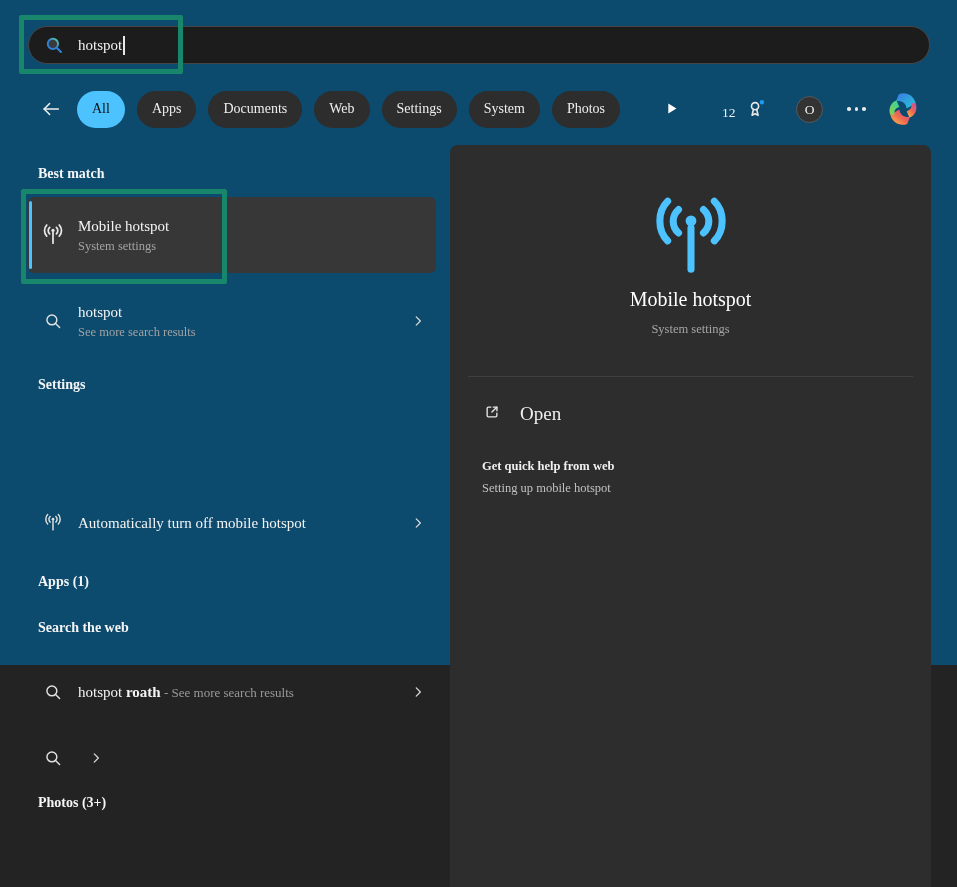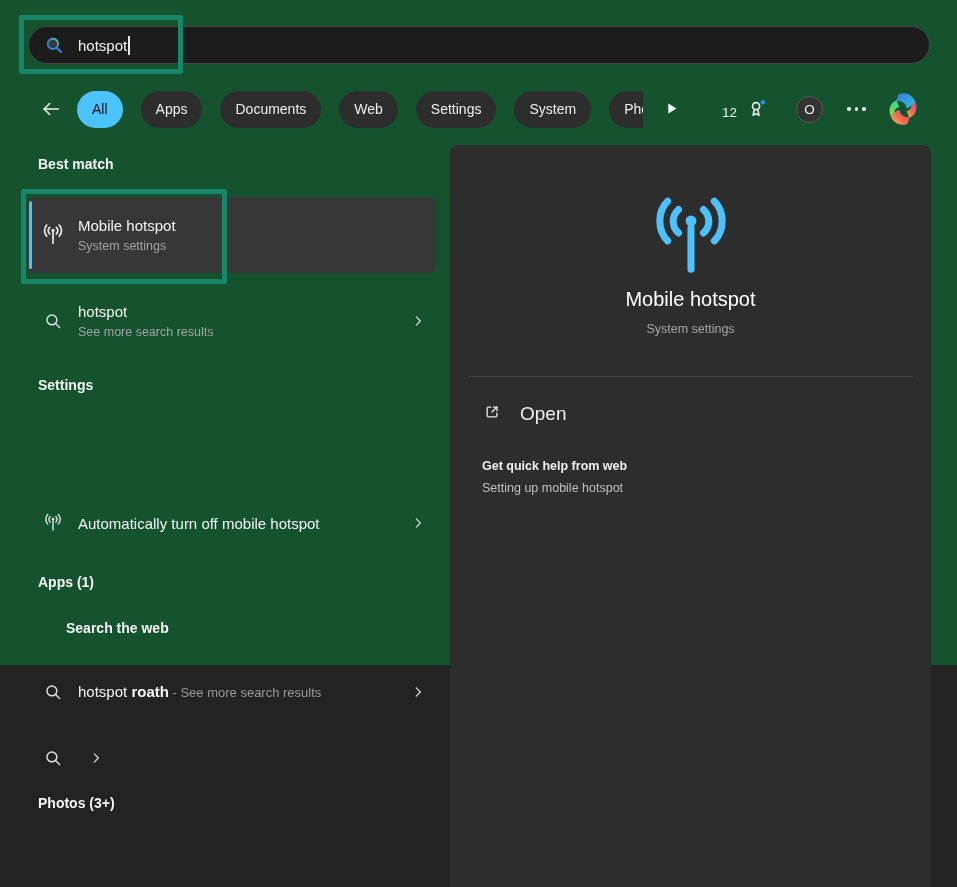--- a/index.html
+++ b/index.html
@@ -1,37 +1,37 @@
 <!DOCTYPE html>
 <html><head>
 <meta charset="utf-8">
 <style>
   * { margin:0; padding:0; box-sizing:border-box; }
   html,body { width:957px; height:887px; overflow:hidden; }
   body { font-family:"Liberation Sans", sans-serif; background:#232323; color:#f2f2f2; }
-  .screen { position:relative; width:957px; height:665px; background:#14532d; }
+  .screen { position:relative; width:957px; height:665px; background:#0c4a6e;font-family:Liberation Serif, serif; }
 
   
   .search-box { position:absolute; left:28px; top:26px; width:902px; height:38px;
     background:#1c1c1c; border:1px solid #454545; border-radius:19px;
     display:flex; align-items:center; padding:0 14px; }
   .search-box .s-icon { margin-left:2px; margin-right:14px; display:flex; }
   .search-text { font-size:15px; color:#f2f2f2; }
   .caret { display:inline-block; width:1.5px; height:19px; background:#e8e8e8; vertical-align:middle; margin-left:1px; }
 
   
   .anno { position:absolute; border:5px solid #17866b; border-radius:2px; pointer-events:none; z-index:50; }
   .anno-search { left:19px; top:15px; width:164px; height:59px; }
   .anno-best { left:21px; top:189px; width:206px; height:95px; }
 
   
   .filter-bar { position:absolute; left:0; top:90px; width:957px; height:38px; }
   .back-btn { position:absolute; left:40px; top:8px; display:flex; }
   .pill-viewport { position:absolute; left:77px; top:0; width:566px; height:38px; overflow:hidden; }
-  .pill-row { display:flex; gap:18px; height:38px; align-items:center; white-space:nowrap; }
+  .pill-row { display:flex; gap:12px; height:38px; align-items:center; white-space:nowrap; }
   .pill { height:37px; border-radius:18.5px; background:#2d2d2d; color:#eeeeee;
     display:flex; align-items:center; padding:0 15px; font-size:14px; flex:0 0 auto; }
   .pill.selected { background:#4cc2ff; color:#111111; }
   .play-btn { position:absolute; left:663px; top:10px; display:flex; }
   .rewards { position:absolute; left:722px; top:9px; display:flex; align-items:center; gap:9px; }
   .rewards-count { font-size:13.5px; color:#f0f0f0; }
   .avatar { position:absolute; left:796px; top:6px; width:27px; height:27px; border-radius:50%;
     background:#333333; border:1px solid #5a5a5a; display:flex; align-items:center; justify-content:center;
     font-size:13.5px; color:#f0f0f0; }
   .more-dots { position:absolute; left:847px; top:17px; display:flex; gap:4px; }
@@ -160,21 +160,21 @@
             <stop offset="1" stop-color="#2bd4a4"></stop>
         </linearGradient>
       </defs>
       <path d="M12 2c7-2.5 14 1 16 8.5l-8.5 5C18.5 10 15 8 9.5 8.5z" fill="url(#cpA)"></path>
       <path d="M20 30c-7 2.5-14-1-16-8.5l8.5-5c1 5.5 4.5 7.5 10 7z" fill="url(#cpB)"></path>
       <path d="M4 21.5C2 16 4.5 9.5 10 8l2.5 6c-3.5 1-5 3.5-4.5 7.5z" fill="url(#cpC)"></path>
       <path d="M28 10.5c2 5.5-.5 12-6 13.5l-2.5-6c3.5-1 5-3.5 4.5-7.5z" fill="url(#cpB)"></path>
     </svg>
   </div>
 
-  <div class="sec-header" style="top:156px;">Best match</div>
+  <div class="sec-header" style="top:166px;">Best match</div>
 
   <div class="result-row best-row">
     <div class="accent-bar"></div>
     <span class="row-icon">
       <svg width="26" height="26" viewBox="0 0 24 24" fill="none" stroke="#e8e8e8" stroke-width="1.6" stroke-linecap="round">
         <circle cx="12" cy="7.8" r="1.5" fill="#e8e8e8" stroke="none"></circle>
         <line x1="12" y1="9.6" x2="12" y2="19.5"></line>
         <path d="M8.9 4.9C7.1 6.5 7.1 9.4 8.9 11"></path>
           <path d="M15.1 4.9c1.8 1.6 1.8 4.5 0 6.1"></path>
         <path d="M6.2 2.8C3.5 5.4 3.5 10.5 6.2 13.1"></path>
@@ -224,21 +224,21 @@
       <div class="wrap-title" style="max-width:250px;">Automatically turn off mobile hotspot</div>
     </span>
     <span class="row-chevron">
       <svg width="14" height="14" viewBox="0 0 24 24" fill="none" stroke="#d9d9d9" stroke-width="2.2" stroke-linecap="round" stroke-linejoin="round">
           <path d="M9 5l7 7-7 7"></path>
         </svg>
     </span>
   </div>
 
   <div class="sec-header" style="top:574px;">Apps (1)</div>
-  <div class="sec-header" style="top:620px;margin-left:28px;">Search the web</div>
+  <div class="sec-header" style="top:620px;">Search the web</div>
 
   <div class="result-row" style="top:656px; height:72px;justify-content:flex-end;">
     <span class="row-icon">
       <svg width="19" height="19" viewBox="0 0 20 20" fill="none" stroke="#e2e2e2" stroke-width="1.5" stroke-linecap="round">
         <circle cx="8.3" cy="8.3" r="5.2"></circle>
           <line x1="12.4" y1="12.4" x2="16.4" y2="16.4"></line>
       </svg>
     </span>
     <span class="row-text">
       <div class="wrap-title" style="max-width:252px;">

